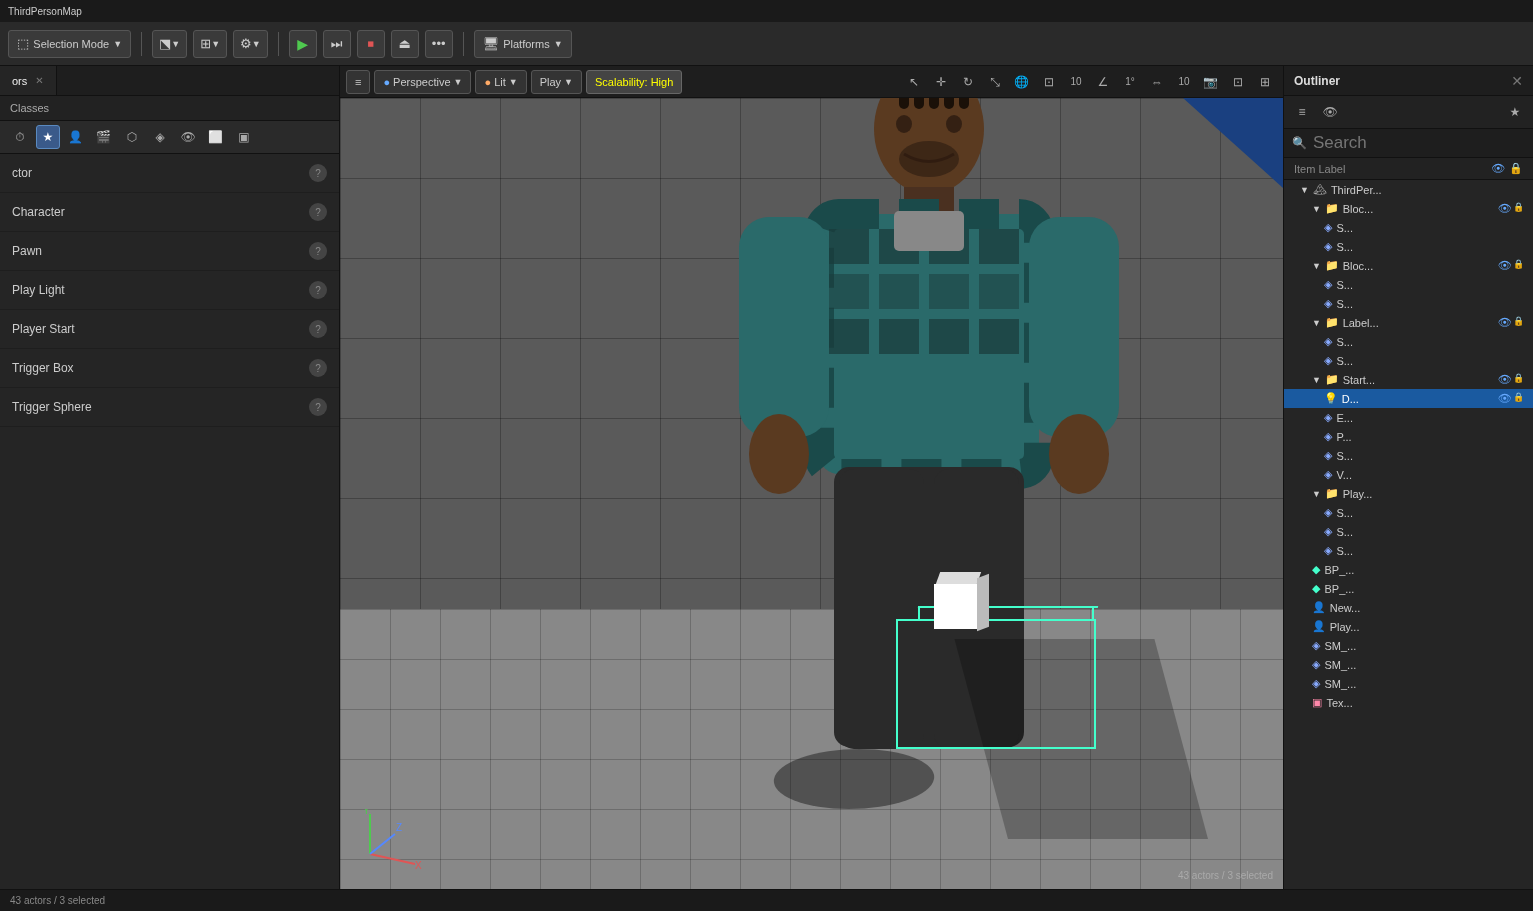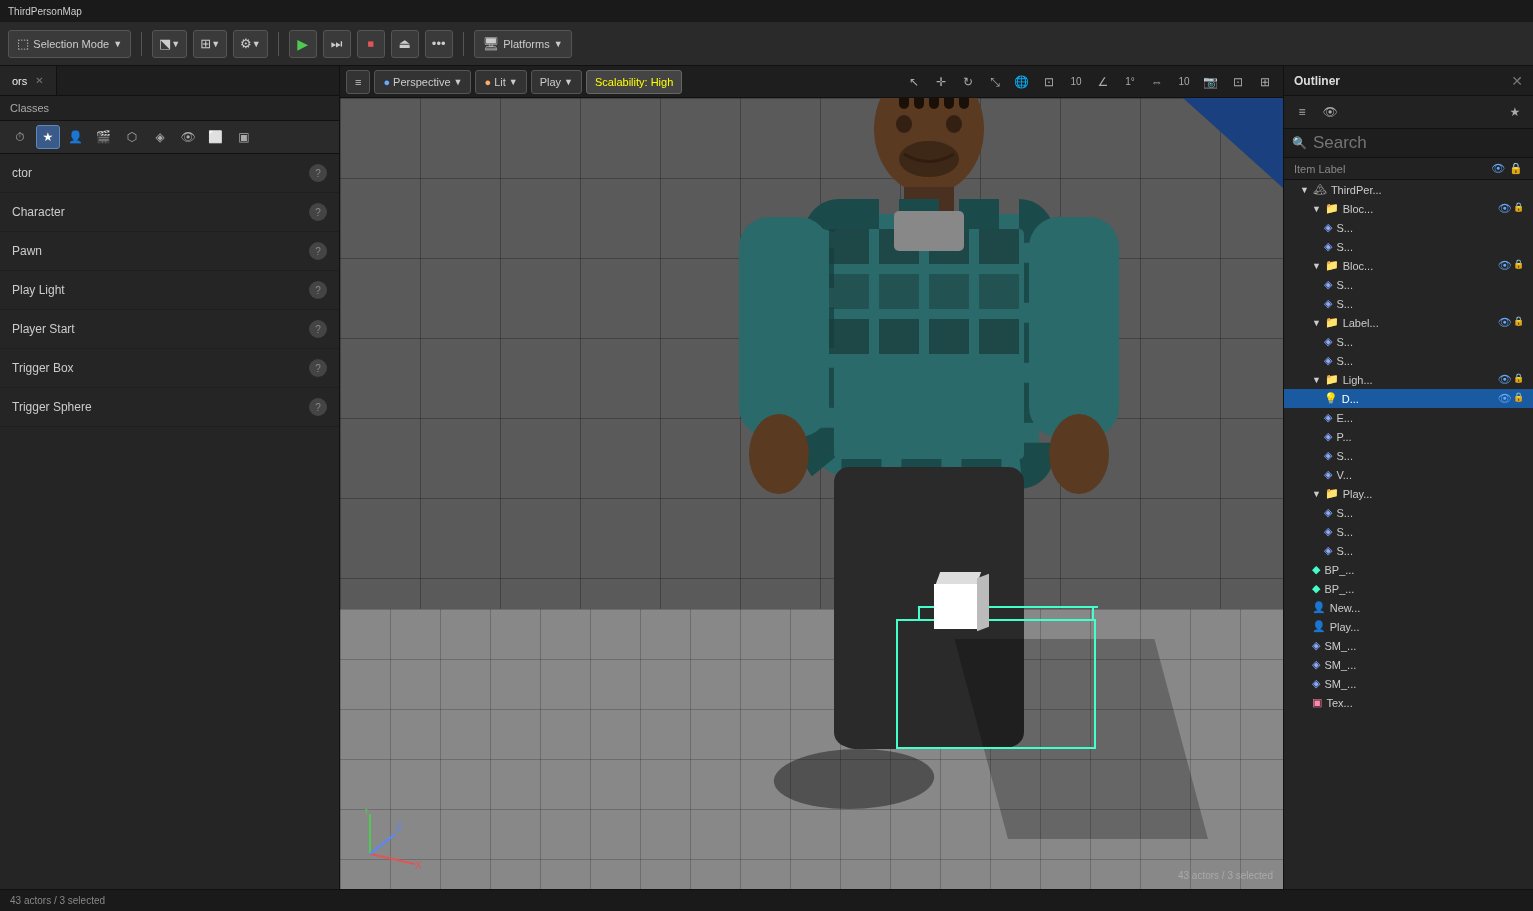--- a/index.html
+++ b/index.html
@@ -761,21 +761,21 @@
         <span>S...</span>
       </div>
       <div class="tree-item tree-indent-3">
         <span style="color:#8af;">◈</span>
         <span>S...</span>
       </div>
 
       <div class="tree-item tree-indent-2">
         <span style="font-size:9px;">▼</span>
         <span style="color:#fa6;">📁</span>
-        <span>Ligh...</span>
+        <span>Start...</span>
         <div class="tree-vis-icons">
           <span class="eye-icon">👁</span>
           <span class="lock-icon">🔒</span>
         </div>
       </div>
 
       <div class="tree-item tree-indent-3 selected">
         <span style="color:#ff0;">💡</span>
         <span>D...</span>
         <div class="tree-vis-icons">

